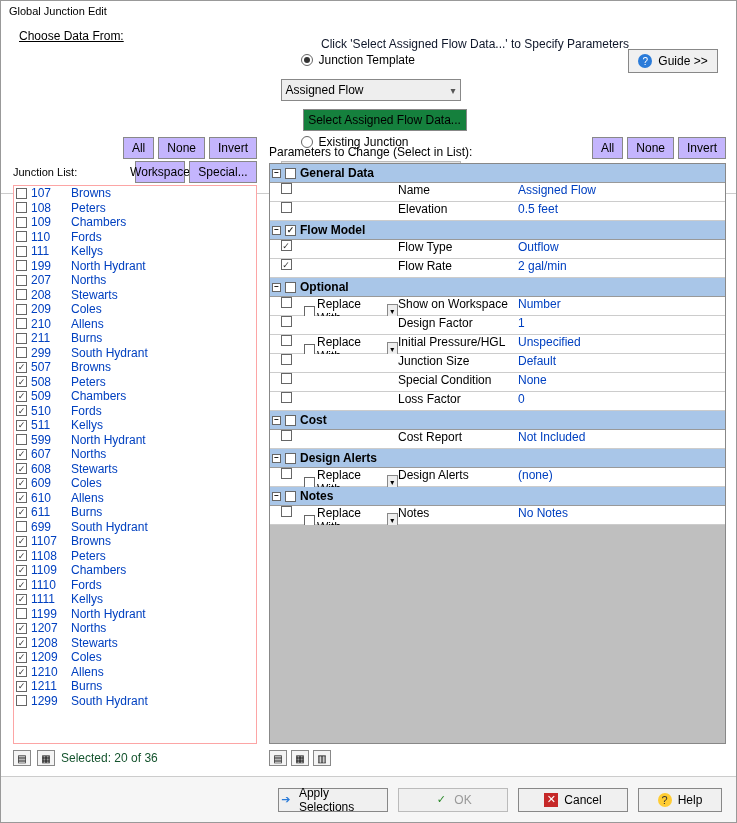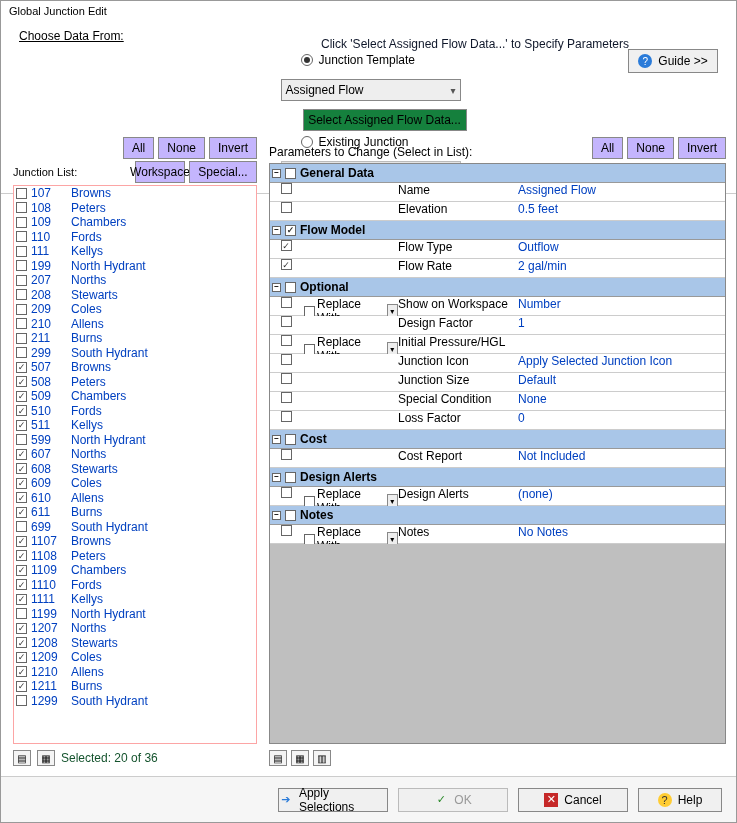--- a/index.html
+++ b/index.html
@@ -375,28 +375,21 @@
         <div class="prow">
           <div class="col-cb">
             <span class="cb"></span>
           </div>
           <div class="col-repl">
             <span class="cb"></span>
             <span>Replace With</span>
             <span class="repl-dd">▾</span>
           </div>
           <div class="col-name">Initial Pressure/HGL</div>
-        </div>
-        <div class="prow">
-          <div class="col-cb">
-            <span class="cb"></span>
-          </div>
-          <div class="col-repl"></div>
-          <div class="col-name">Junction Icon</div>
-          <div class="col-val">Apply Selected Junction Icon</div>
+          <div class="col-val">Unspecified</div>
         </div>
         <div class="prow">
           <div class="col-cb">
             <span class="cb"></span>
           </div>
           <div class="col-repl"></div>
           <div class="col-name">Junction Size</div>
           <div class="col-val">Default</div>
         </div>
         <div class="prow">

